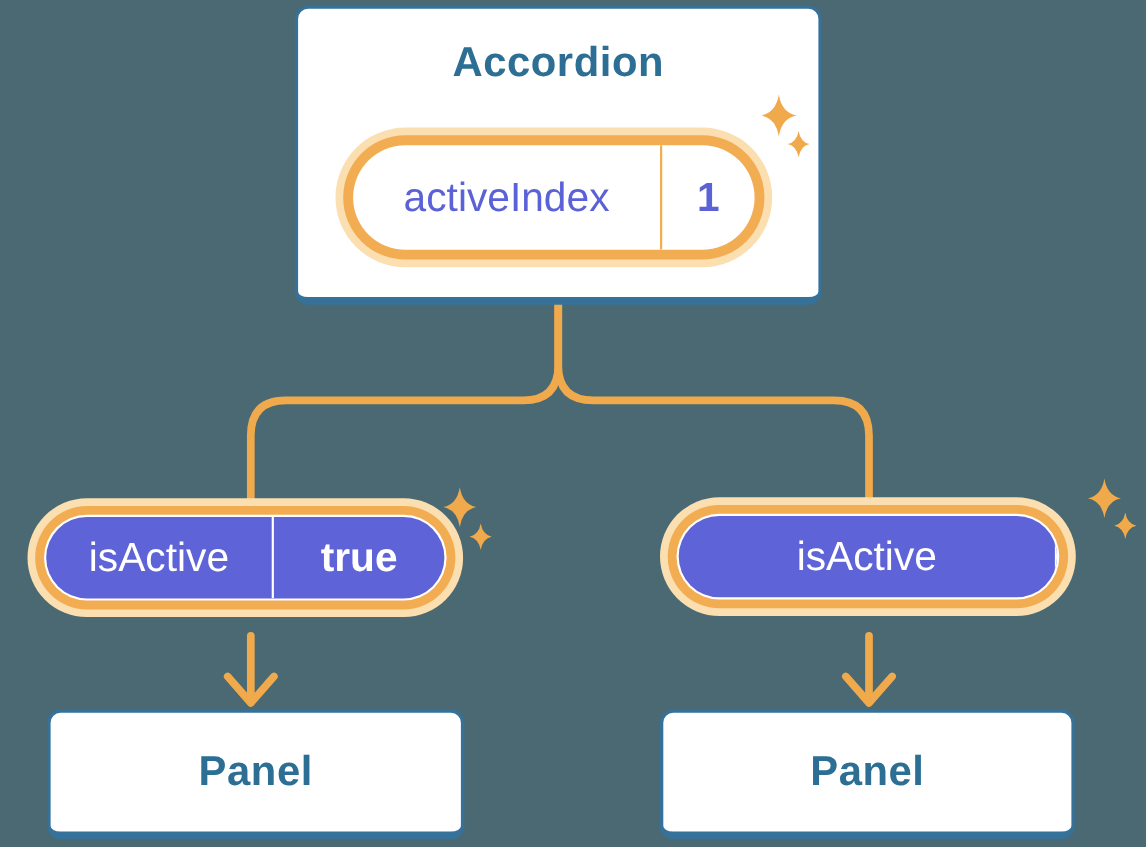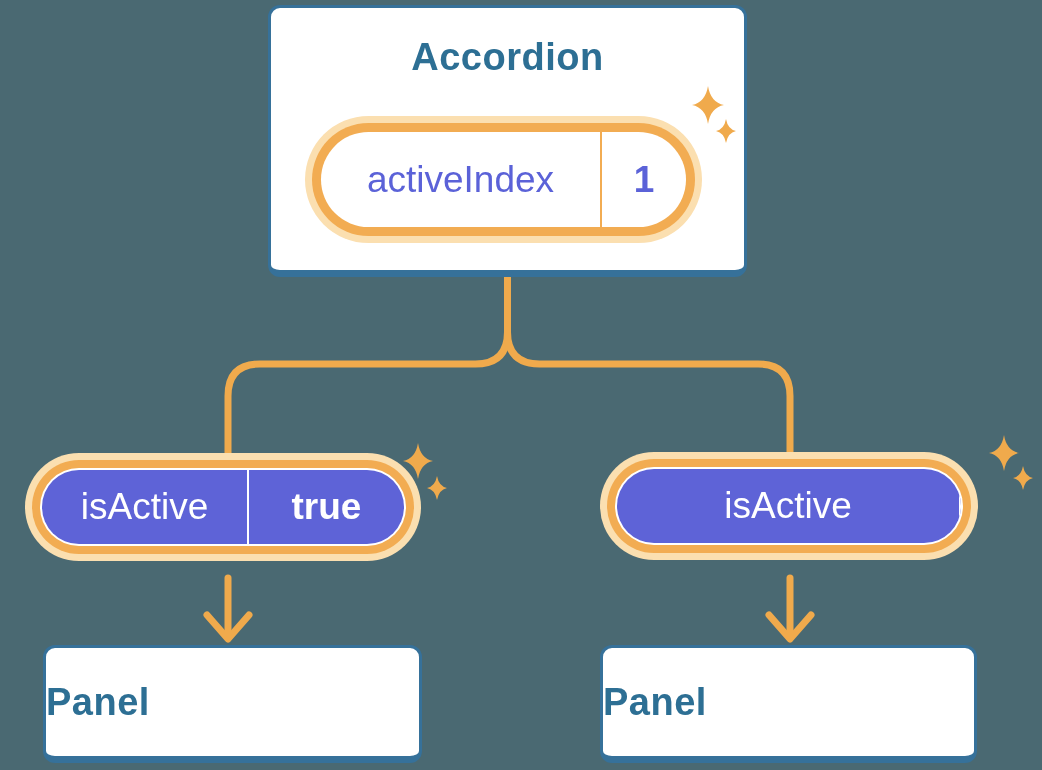--- a/index.html
+++ b/index.html
@@ -14,21 +14,21 @@
   .layer{position:absolute;left:0;top:0;width:1042px;height:770px;pointer-events:none;}
   .layer.lines{z-index:1;}
   .layer.sparkles{z-index:3;}
 
   .comp-box{
     position:absolute;background:var(--white);
     border:3px solid var(--box-border);border-bottom-width:7px;
     border-radius:12px;z-index:2;
   }
   .accordion-box{left:268px;top:5px;width:479px;height:272px;}
-  .panel-box{display:flex;align-items:center;justify-content:flex-start;}
+  .panel-box{display:flex;align-items:center;justify-content:center;}
   .panel-left{left:43px;top:645px;width:379px;height:118px;}
   .panel-right{left:600px;top:645px;width:377px;height:118px;}
 
   .box-title{
     color:var(--box-text);font-size:38px;font-weight:600;letter-spacing:.5px;
     text-align:center;
   }
   .accordion-box .box-title{position:absolute;left:0;right:0;top:28px;}
 
   .pill{

